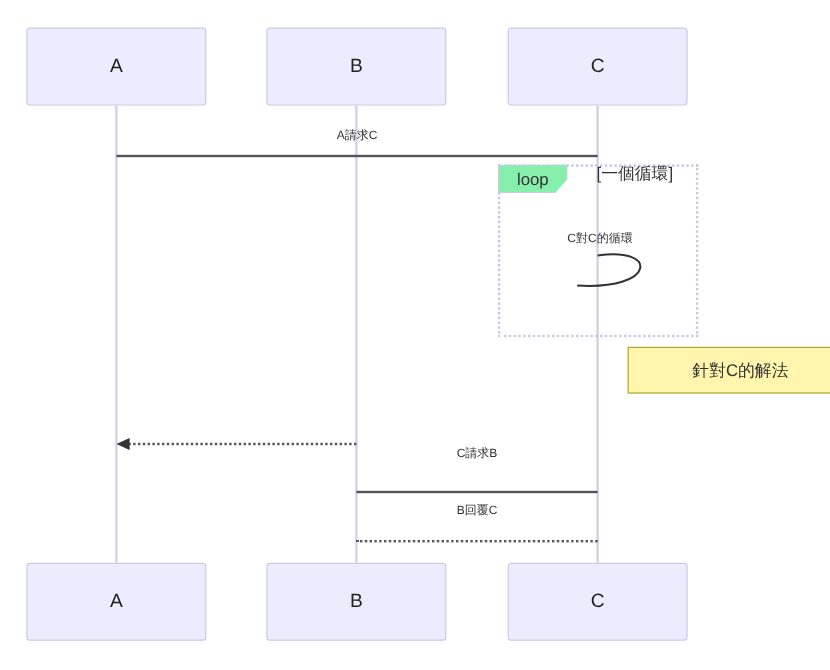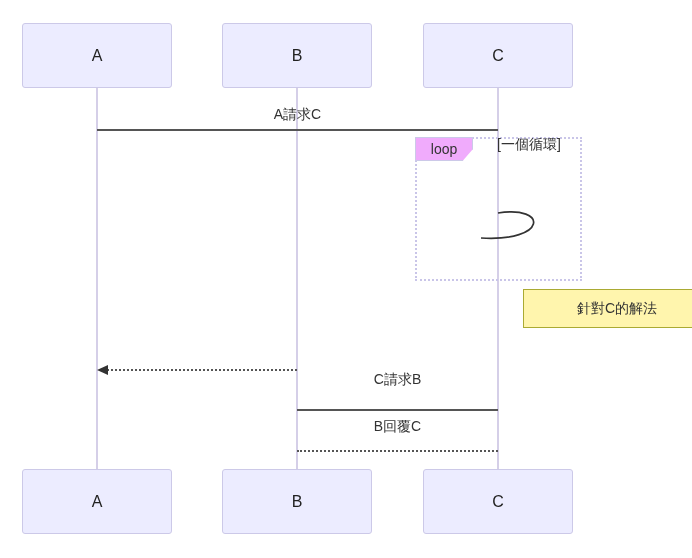--- a/index.html
+++ b/index.html
@@ -11,41 +11,41 @@
   .lifeline{
     position:absolute;width:2px;top:88px;height:381px;background:#d5cfe8;
   }
   .actor{
     position:absolute;width:150px;height:65px;
     background:#ececff;border:1px solid #ccc9e8;border-radius:3px;
     display:flex;align-items:center;justify-content:center;
     font-size:16px;color:#222;box-sizing:border-box;
   }
   .msg-label{
-    position:absolute;font-size:14px;text-align:center;color:#333;
+    position:absolute;font-size:10px;text-align:center;color:#333;
     white-space:nowrap;
   }
   .line-solid{
     position:absolute;height:0;border-top:2px solid #555;
   }
   .line-dotted{
     position:absolute;height:0;border-top:2px dotted #555;
   }
   .arrow-left{
     position:absolute;width:0;height:0;
     border-top:5px solid transparent;border-bottom:5px solid transparent;
     border-right:11px solid #333;
   }
   .loop-box{
     position:absolute;left:415px;top:137px;width:167px;height:144px;
     border:2px dotted #c9c5e8;box-sizing:border-box;background:transparent;
   }
   .loop-tag{
     position:absolute;left:415px;top:137px;width:58px;height:24px;
-    background:#f0abfc;border:1px solid #ccc9e8;box-sizing:border-box;
+    background:#86efac;border:1px solid #ccc9e8;box-sizing:border-box;
     clip-path:polygon(0 0,100% 0,100% 50%,82% 100%,0 100%);
     display:flex;align-items:center;justify-content:center;
     font-size:14px;color:#333;
   }
   .loop-cond{
     position:absolute;left:484px;top:136px;width:90px;
     font-size:14px;color:#333;text-align:center;white-space:nowrap;
   }
   .selfloop-svg{position:absolute;left:478px;top:205px;}
   .note{
@@ -76,20 +76,21 @@
 
   <div class="msg-label" style="left:97px;top:106px;width:401px">A請求C</div>
   <div class="line-solid" style="left:97px;top:129px;width:401px"></div>
 
   <div class="loop-box"></div>
   <div class="loop-tag">
     <span>loop</span>
   </div>
   <div class="loop-cond">[一個循環]</div>
 
+  <div class="msg-label" style="left:440px;top:192px;width:120px">C對C的循環</div>
   <svg class="selfloop-svg" width="80" height="45">
     <path d="M 20 8 C 70 0, 70 37, 3 33" fill="none" stroke="#333" stroke-width="1.7"></path>
   </svg>
 
   <div class="note">
     <span>針對C的解法</span>
   </div>
 
   <div class="line-dotted" style="left:100px;top:369px;width:197px"></div>
   <div class="arrow-left" style="left:97px;top:365px"></div>

